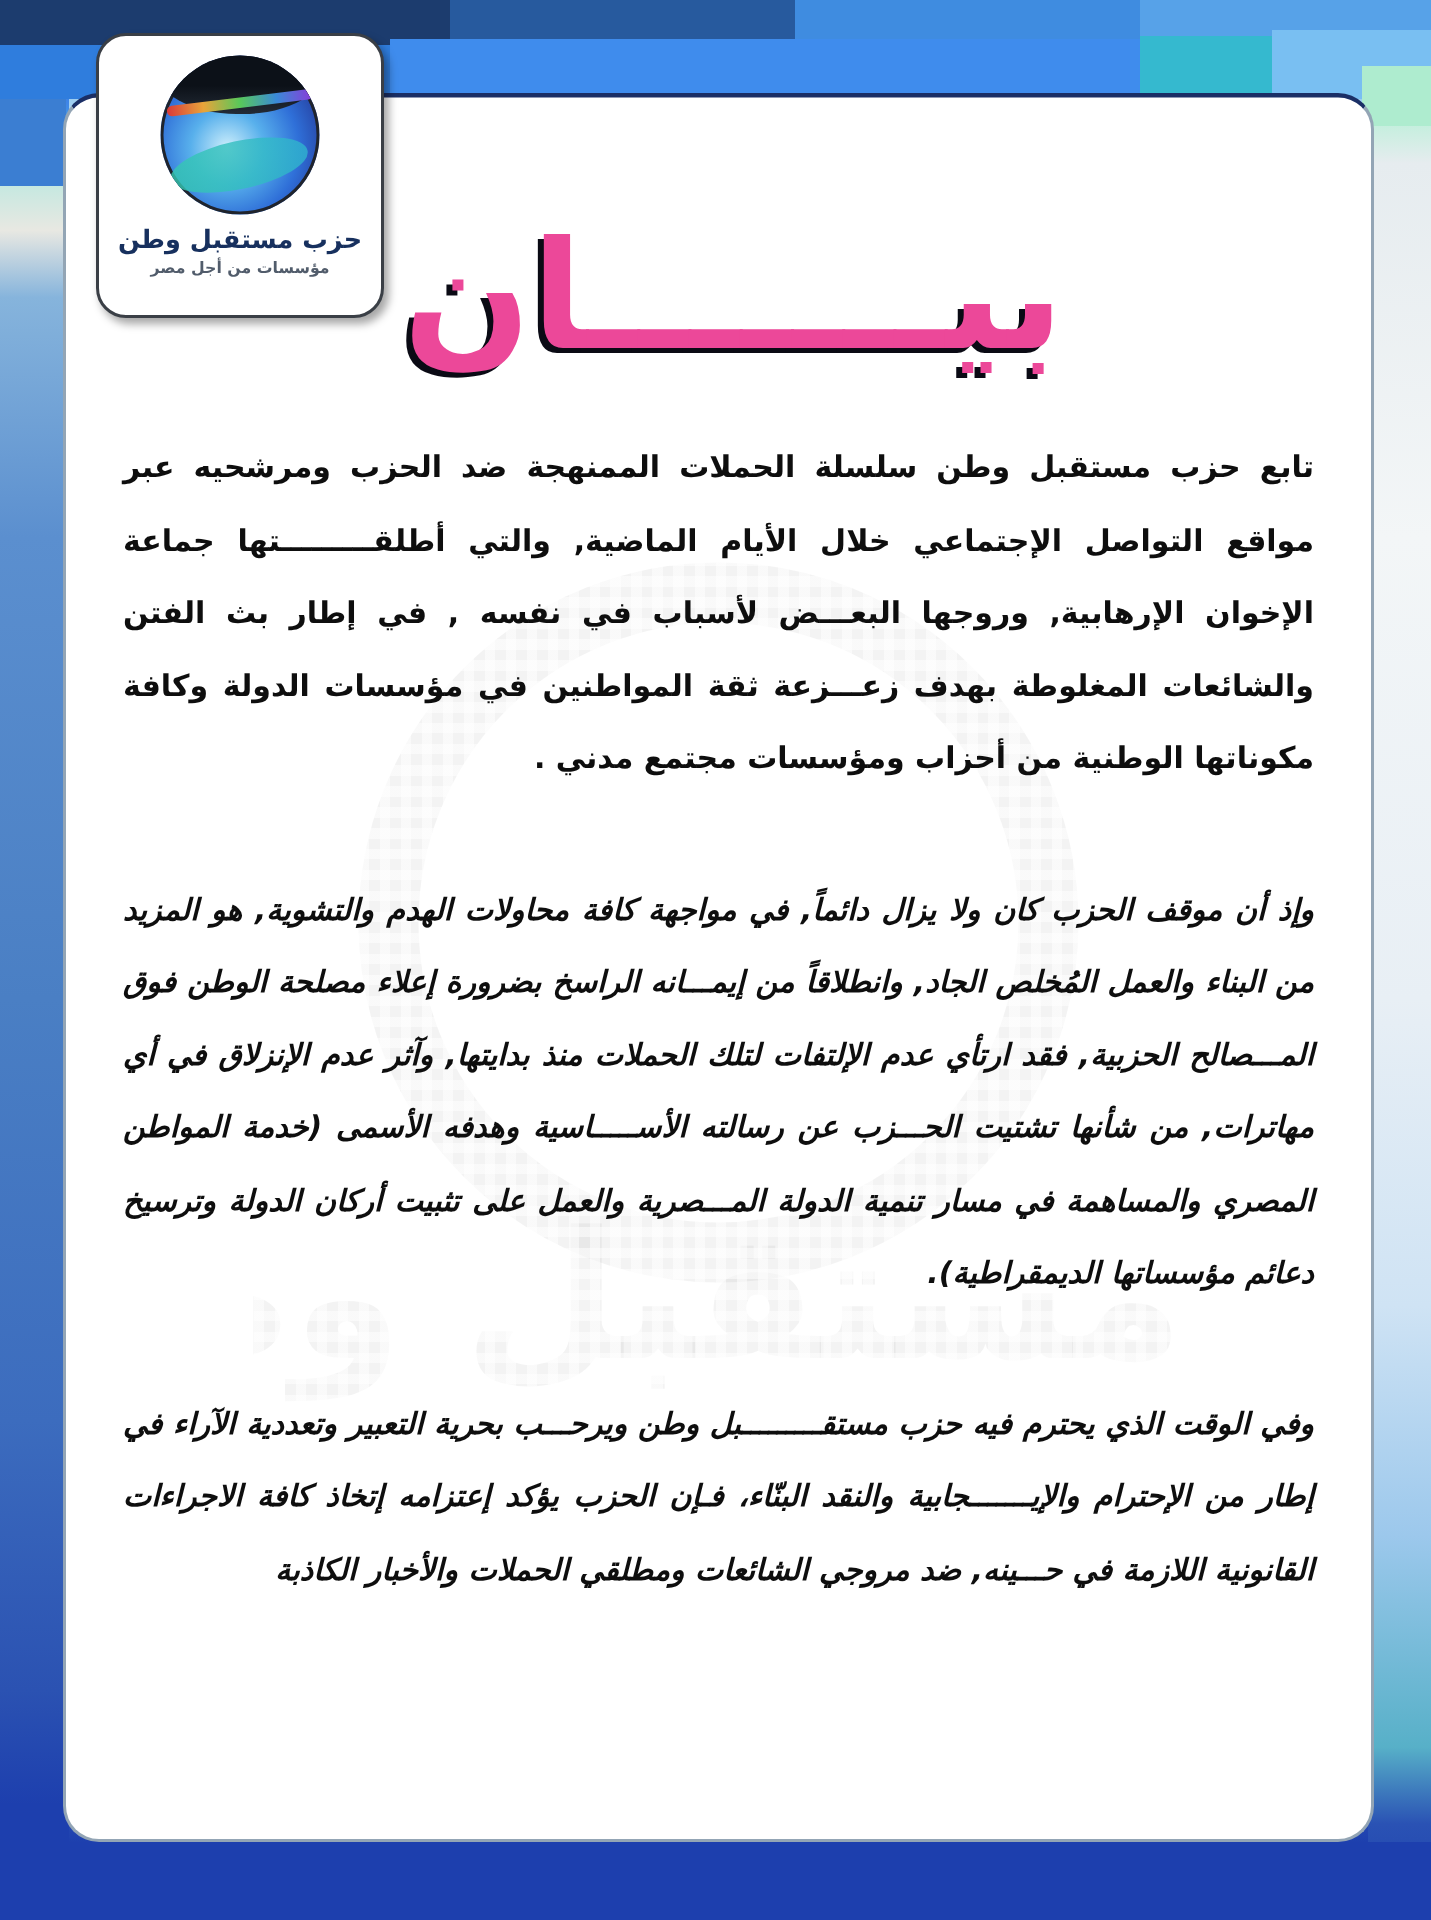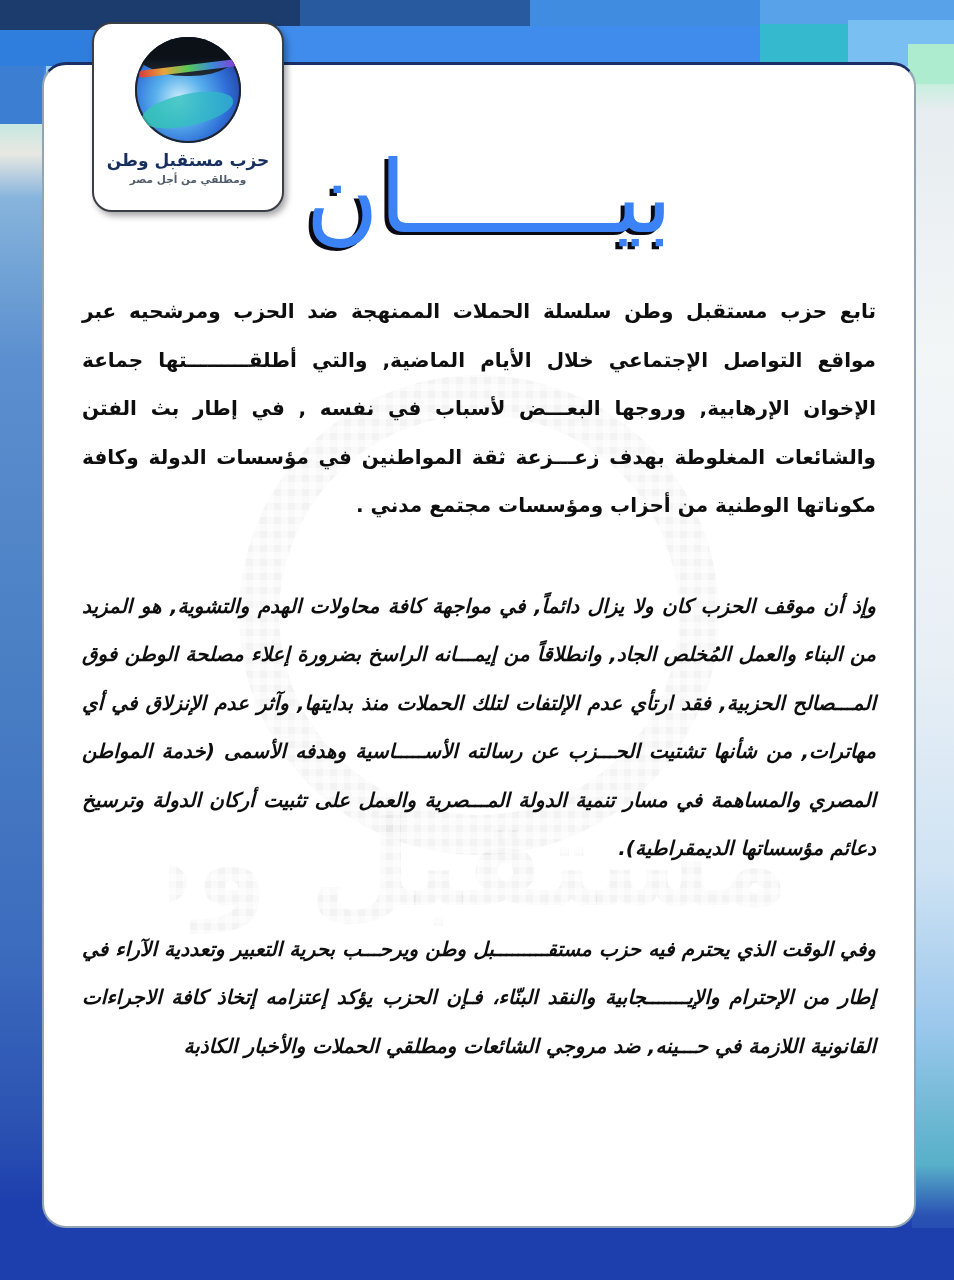--- a/index.html
+++ b/index.html
@@ -68,21 +68,21 @@
     white-space:nowrap;
   }
   .watermark::after{
     content:""; position:absolute; inset:0;
     background:
       repeating-linear-gradient(0deg, rgba(255,255,255,0.55) 0 7px, transparent 7px 14px),
       repeating-linear-gradient(90deg, rgba(255,255,255,0.55) 0 7px, transparent 7px 14px);
   }
   
   .badge{
-    position:absolute; left:92px; top:22px; width:192px; height:190px;
+    position:absolute; left:64px; top:22px; width:192px; height:190px;
     box-sizing:border-box; background:#fff;
     border:2px solid #3a3f46; border-radius:20px;
     box-shadow:3px 4px 6px rgba(0,0,0,0.35); z-index:4;
   }
   .badge-circle{
     position:relative; width:106px; height:106px; margin:13px auto 7px;
     border-radius:50%; overflow:hidden;
     background:radial-gradient(circle at 42% 58%, #cdeefb 0%, #58b0ec 28%, #2f6fd8 55%, #23328f 85%, #1c2470 100%);
     box-shadow:0 0 0 2px #20242c inset;
   }
@@ -105,21 +105,21 @@
     text-align:center; direction:rtl; font-size:17px; font-weight:bold;
     color:#17305e; line-height:20px;
   }
   .badge-tagline{
     text-align:center; direction:rtl; font-size:10.5px; font-weight:bold;
     color:#515c6b; margin-top:3px; letter-spacing:0.5px;
   }
   
   .title{
     position:relative; margin:58px auto 0; text-align:center; direction:rtl;
-    font-size:100px; font-weight:normal; color:#3b82f6; line-height:150px;
+    font-size:100px; font-weight:bold; color:#ec4899; line-height:150px;
     text-shadow:-4px 3px 0 #0a0a14; z-index:1;padding-left:20px;
   }
   
   .content{
     position:relative; padding:14px 38px 0; direction:rtl; z-index:1;
   }
   .content p{
     margin:0; text-align:justify; text-align-last:right;
     font-size:20px; font-weight:bold; color:#0e0e0e; line-height:48.5px;
   }
@@ -162,16 +162,16 @@
     </div>
   </div>
 
   <div class="badge">
     <div class="badge-circle">
       <span class="cap"></span>
       <span class="stripe"></span>
       <span class="swoosh"></span>
     </div>
     <div class="badge-name">حزب مستقبل وطن</div>
-    <div class="badge-tagline">ومطلقي من أجل مصر</div>
+    <div class="badge-tagline">مؤسسات من أجل مصر</div>
   </div>
 
 </div>
 
 </body></html>

